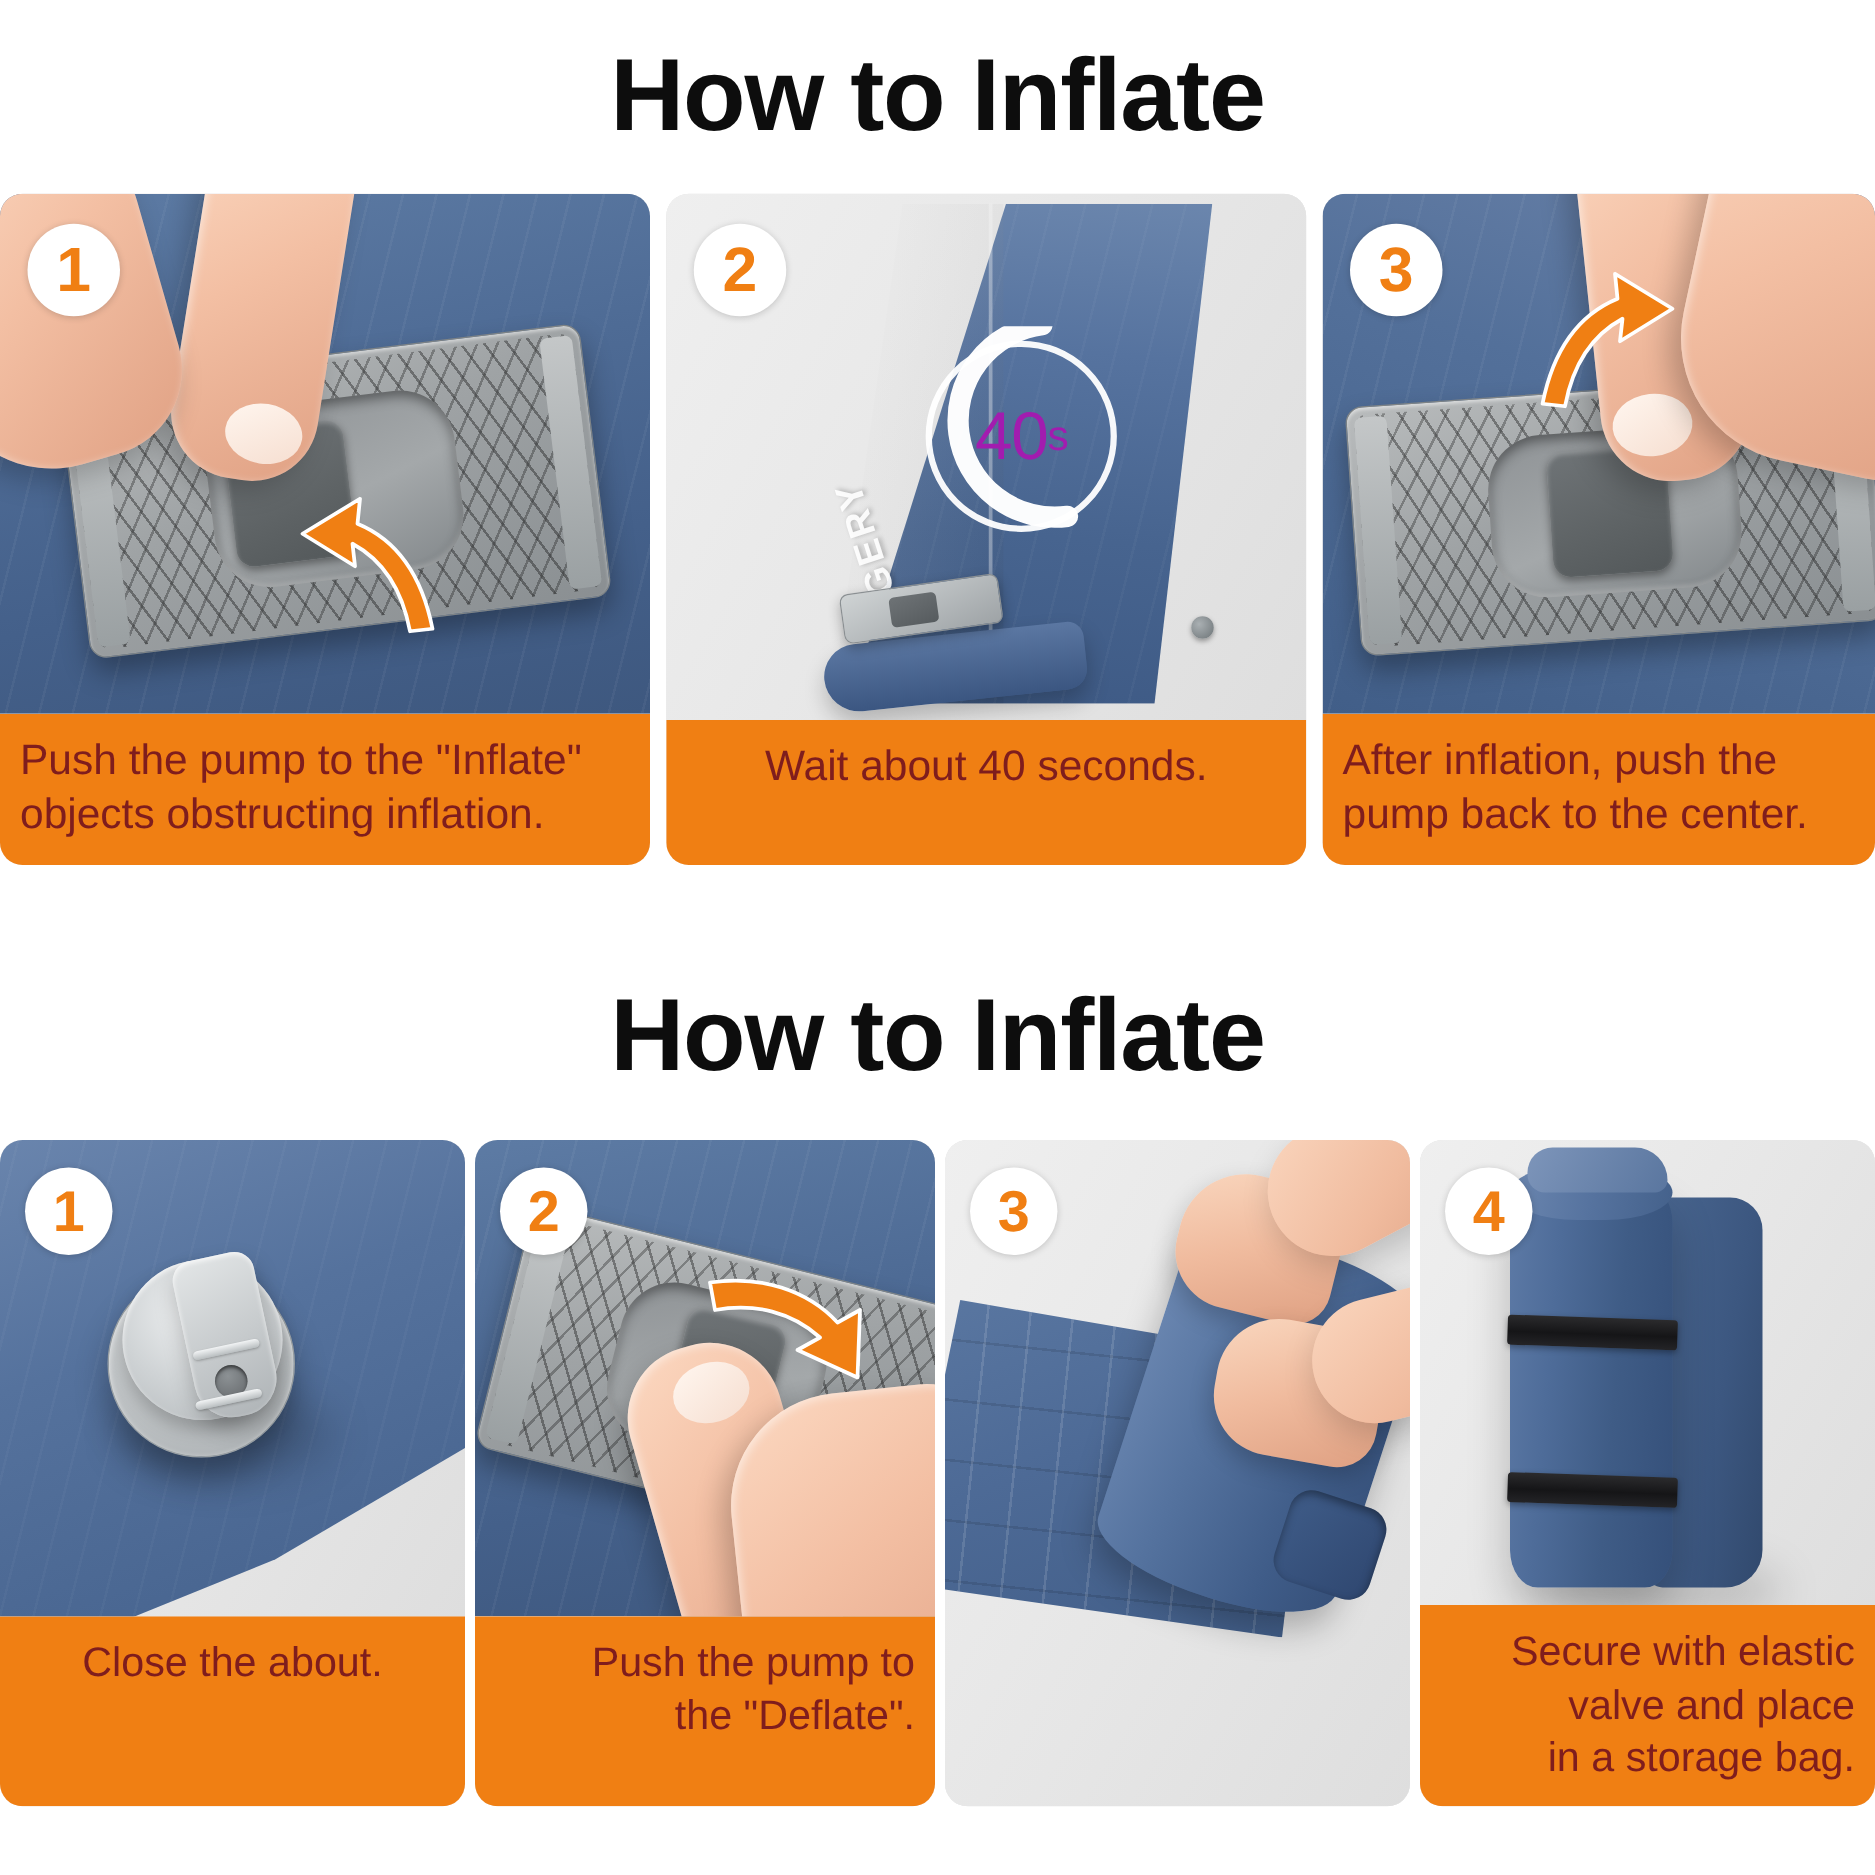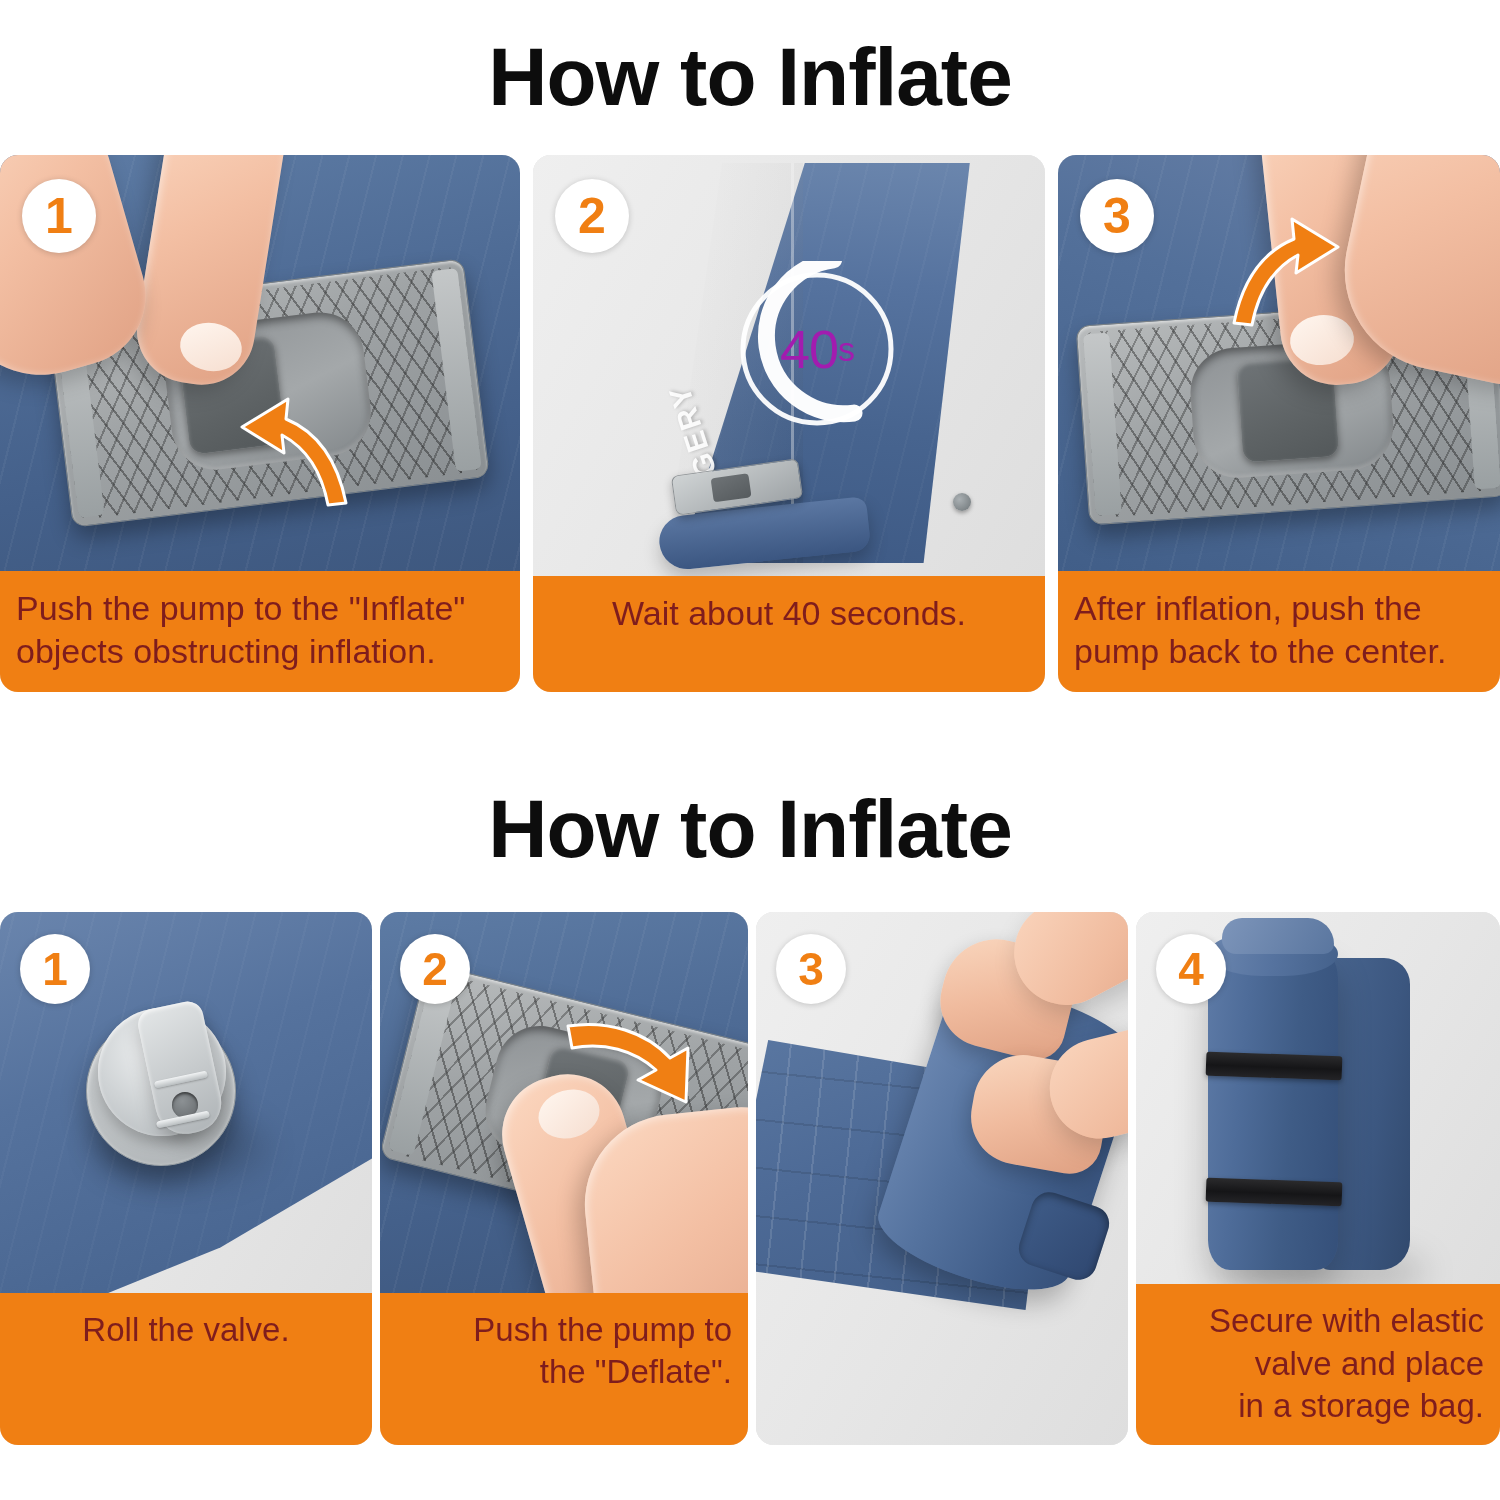--- a/index.html
+++ b/index.html
@@ -400,21 +400,21 @@
                     clip-path: polygon(0 0, 100% 0, 100% 62%, 62% 86%, 30% 100%, 0 100%);"></div>
 
         <div class="shadow-soft" style="left:96px; top:200px; width:170px; height:70px;"></div>
         <div class="valve-cap" style="left:86px; top:104px;"></div>
         <div class="valve-lid" style="left:98px; top:96px;"></div>
         <div class="valve-tab" style="left:148px; top:92px;"></div>
         <div class="valve-rib" style="left:154px; top:164px; width:54px; transform:rotate(-12deg);"></div>
         <div class="valve-hole" style="left:172px; top:180px;"></div>
         <div class="valve-rib" style="left:156px; top:204px; width:54px; transform:rotate(-12deg);"></div>
       </div>
-      <div class="caption">Roll the valve.</div>
+      <div class="caption">Close the about.</div>
       <div class="badge">1</div>
     </div>
 
     <div class="panel" style="flex:0 0 368px;">
       <div class="photo">
         <div class="mat-bg"></div>
         <div class="fabric-lines"></div>
 
         <div class="pump" style="left:18px; top:90px; width:350px; height:200px; transform:rotate(14deg);">
           <div class="chevrons"></div>

